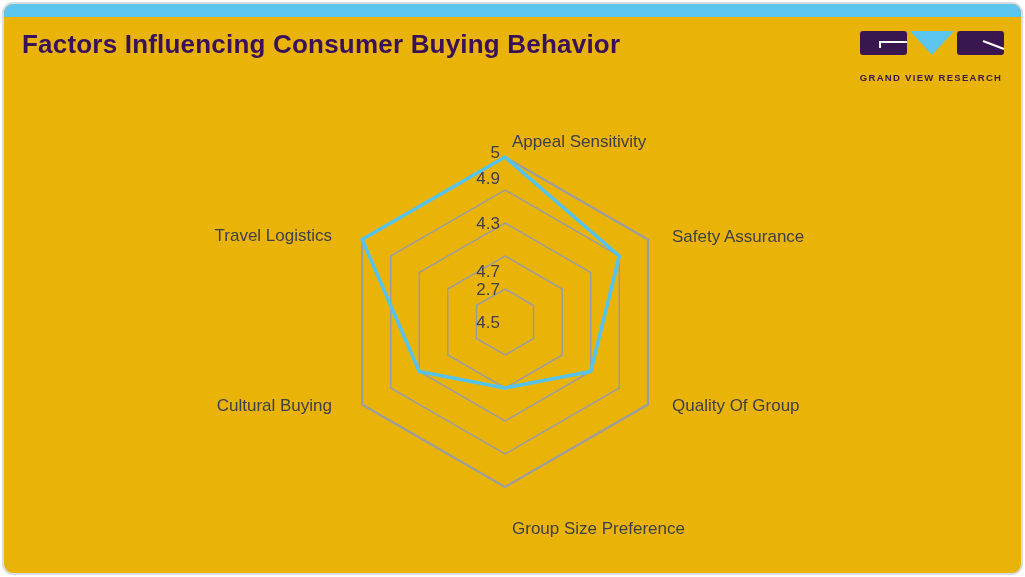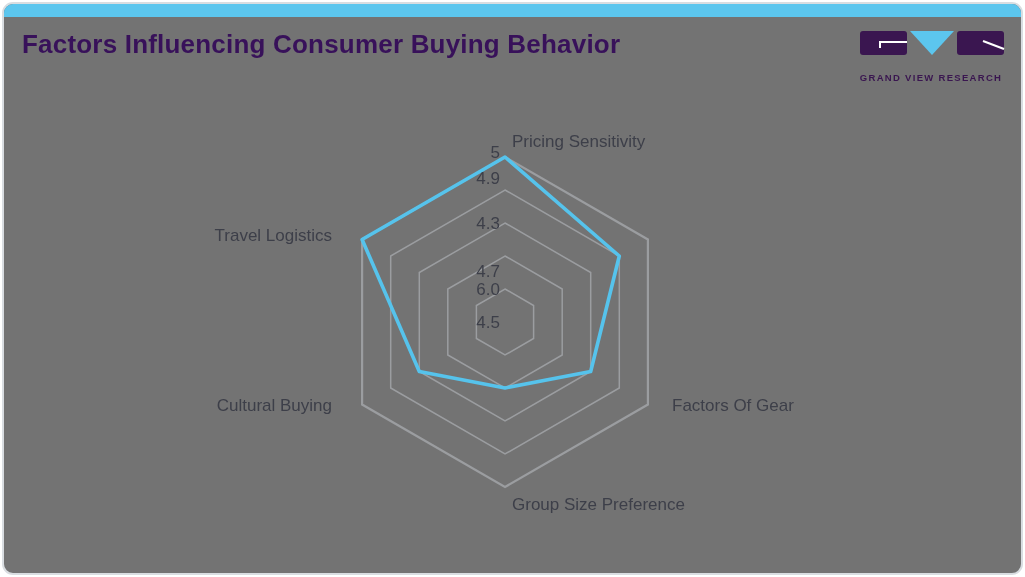--- a/index.html
+++ b/index.html
@@ -7,21 +7,21 @@
     padding: 0;
     width: 1025px;
     height: 577px;
     background: #ffffff;
     font-family: "Liberation Sans", "DejaVu Sans", sans-serif;
     overflow: hidden;
   }
   .card {
     position: absolute;
     left: 2px; top: 2px; right: 2px; bottom: 2px;
-    background: #737373;
+    background: #eab308;
     border: 2px solid #d9dde1;
     border-radius: 11px;
     overflow: hidden;
   }
   .accent-strip {
     position: absolute;
     left: 0; top: 0; right: 0;
     height: 13px;
     background: #5cc6ee;
   }
@@ -100,21 +100,22 @@
       <polygon points="505.0,223.0 590.7,272.5 590.7,371.5 505.0,421.0 419.3,371.5 419.3,272.5" fill="none" stroke="#9b9da0" stroke-width="1.5"></polygon>
       <polygon points="505.0,190.0 619.3,256.0 619.3,388.0 505.0,454.0 390.7,388.0 390.7,256.0" fill="none" stroke="#9b9da0" stroke-width="1.5"></polygon>
       <polygon points="505.0,157.0 647.9,239.5 647.9,404.5 505.0,487.0 362.1,404.5 362.1,239.5" fill="none" stroke="#9b9da0" stroke-width="2.2"></polygon>
       <polygon points="505.0,157.0 619.3,256.0 590.7,371.5 505.0,388.0 419.3,371.5 362.1,239.5" fill="none" stroke="#56c3ec" stroke-width="3.6" stroke-linejoin="round" stroke-linecap="round"></polygon>
     </svg>
 
   <div class="radial-tick" style="top:142px;">5</div>
   <div class="radial-tick" style="top:168px;">4.9</div>
   <div class="radial-tick" style="top:213px;">4.3</div>
   <div class="radial-tick" style="top:261px;">4.7</div>
-  <div class="radial-tick" style="top:279px;">6.0</div>
+  <div class="radial-tick" style="top:279px;">2.7</div>
   <div class="radial-tick" style="top:312px;">4.5</div>
 
-  <div class="axis-label" style="left:512px; top:132px;">Pricing Sensitivity</div>
-  <div class="axis-label" style="left:672px; top:396px;">Factors Of Gear</div>
-  <div class="axis-label" style="left:512px; top:495px;">Group Size Preference</div>
+  <div class="axis-label" style="left:512px; top:132px;">Appeal Sensitivity</div>
+  <div class="axis-label" style="left:672px; top:227px;">Safety Assurance</div>
+  <div class="axis-label" style="left:672px; top:396px;">Quality Of Group</div>
+  <div class="axis-label" style="left:512px; top:519px;">Group Size Preference</div>
   <div class="axis-label" style="right:693px; top:396px;">Cultural Buying</div>
   <div class="axis-label" style="right:693px; top:226px;">Travel Logistics</div>
 </div>
 
 </body></html>

